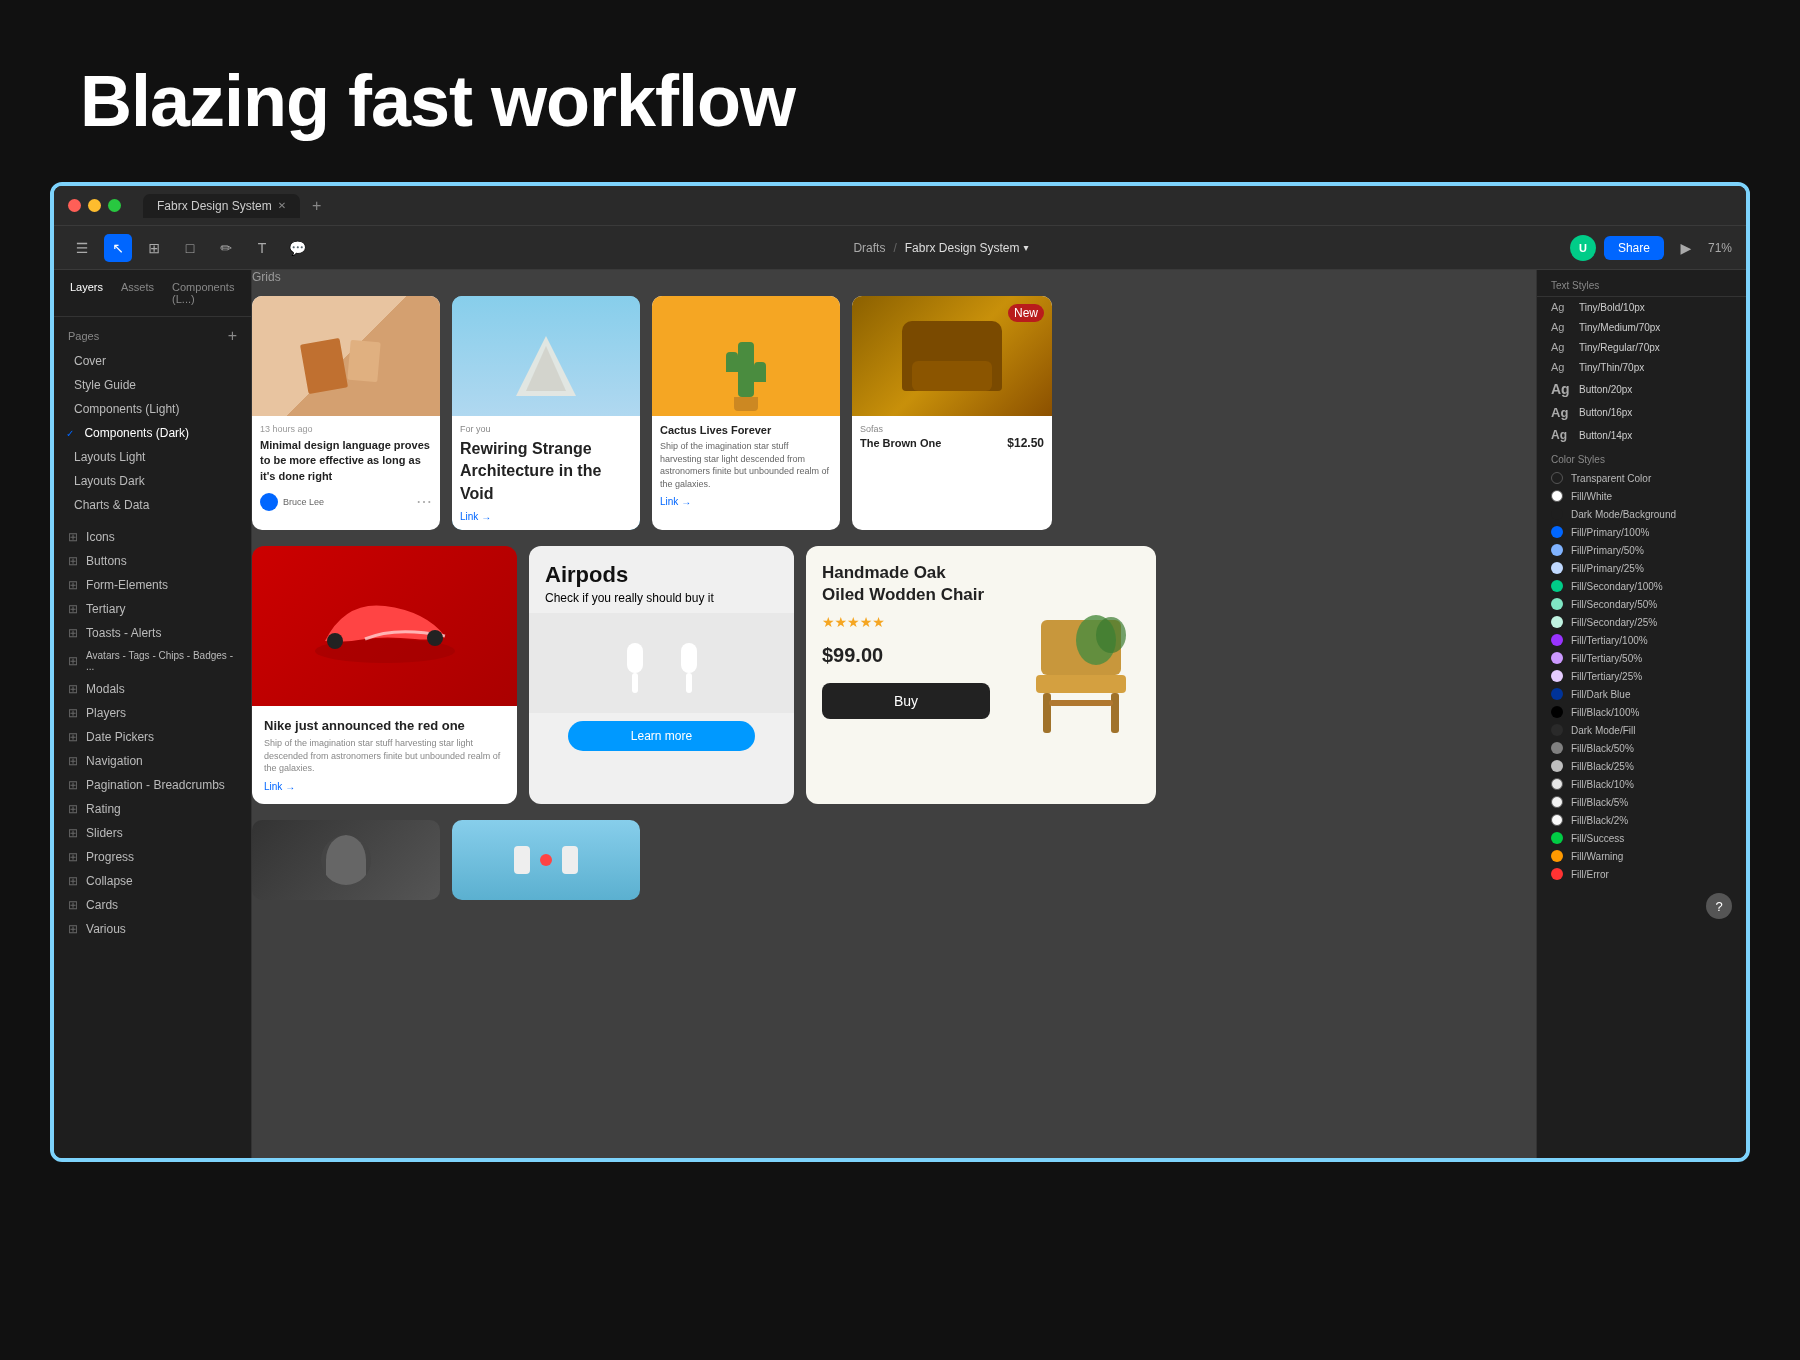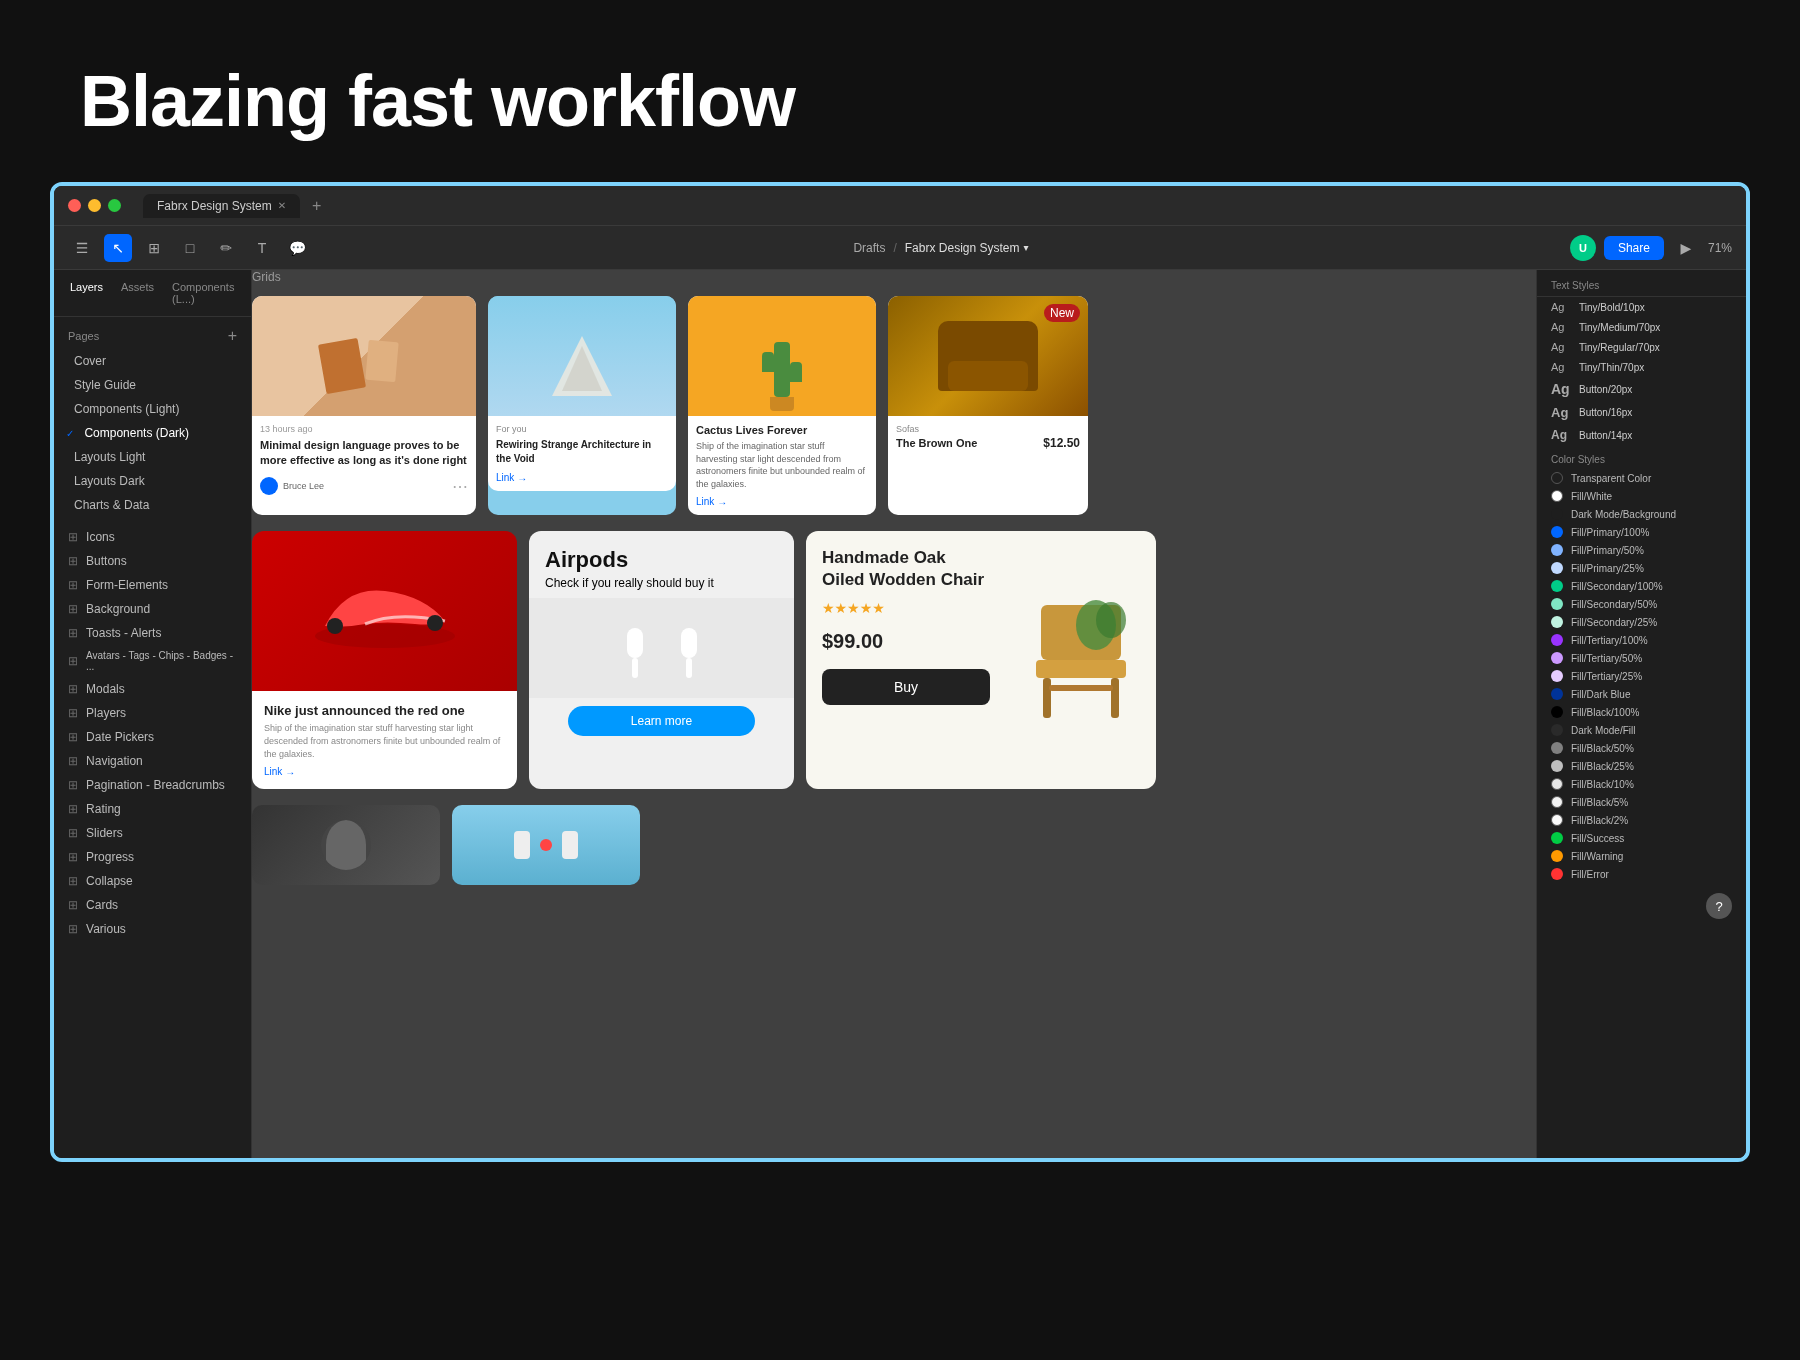--- a/index.html
+++ b/index.html
@@ -248,31 +248,31 @@
       flex-shrink: 0;
     }
     .card-img-placeholder {
       width: 100%;
       display: flex;
       align-items: center;
       justify-content: center;
       overflow: hidden;
     }
     
-    .card-1 { width: 224px; }
+    .card-1 { width: 188px; }
     .card-1 .card-img-placeholder { height: 130px; background: #e8c4a0; }
     .card-1 .card-body { padding: 10px; }
     .card-timestamp { color: #999; font-size: 9px; margin-bottom: 4px; }
     .card-title { color: #222; font-size: 11px; font-weight: 600; line-height: 1.4; }
     .card-author { display: flex; align-items: center; gap: 5px; margin-top: 8px; }
     .card-avatar { width: 18px; height: 18px; border-radius: 50%; background: #0066ff; }
     .card-author-name { color: #666; font-size: 9px; }
     .card-menu { color: #aaa; margin-left: auto; }
     .card-tag { color: #888; font-size: 9px; margin-bottom: 4px; }
-    .card-title-dark { color: #222; font-size: 10px; font-weight: 700; line-height: 1.4; }
+    .card-title-dark { color: #222; font-size: 16px; font-weight: 700; line-height: 1.4; }
     .card-link { color: #0066ff; font-size: 10px; display: flex; align-items: center; gap: 3px; margin-top: 6px; }
 
     
     .card-3 { width: 188px; }
     .card-3 .card-img-placeholder { height: 130px; background: #f5a623; }
     .card-3 .card-body { padding: 10px; }
     .card-3-title { color: #222; font-size: 11px; font-weight: 700; margin-bottom: 4px; }
     .card-3-desc { color: #666; font-size: 9px; line-height: 1.4; }
 
     
@@ -419,21 +419,21 @@
       <div class="sidebar-item-grid">
         <span class="grid-icon">⊞</span>
         <span>Buttons</span>
       </div>
       <div class="sidebar-item-grid">
         <span class="grid-icon">⊞</span>
         <span>Form-Elements</span>
       </div>
       <div class="sidebar-item-grid">
         <span class="grid-icon">⊞</span>
-        <span>Background</span>
+        <span>Tertiary</span>
       </div>
       <div class="sidebar-item-grid">
         <span class="grid-icon">⊞</span>
         <span>Toasts - Alerts</span>
       </div>
       <div class="sidebar-item-grid">
         <span class="grid-icon">⊞</span>
         <span style="font-size:10px;">Avatars - Tags - Chips - Badges - ...</span>
       </div>
       <div class="sidebar-item-grid">

